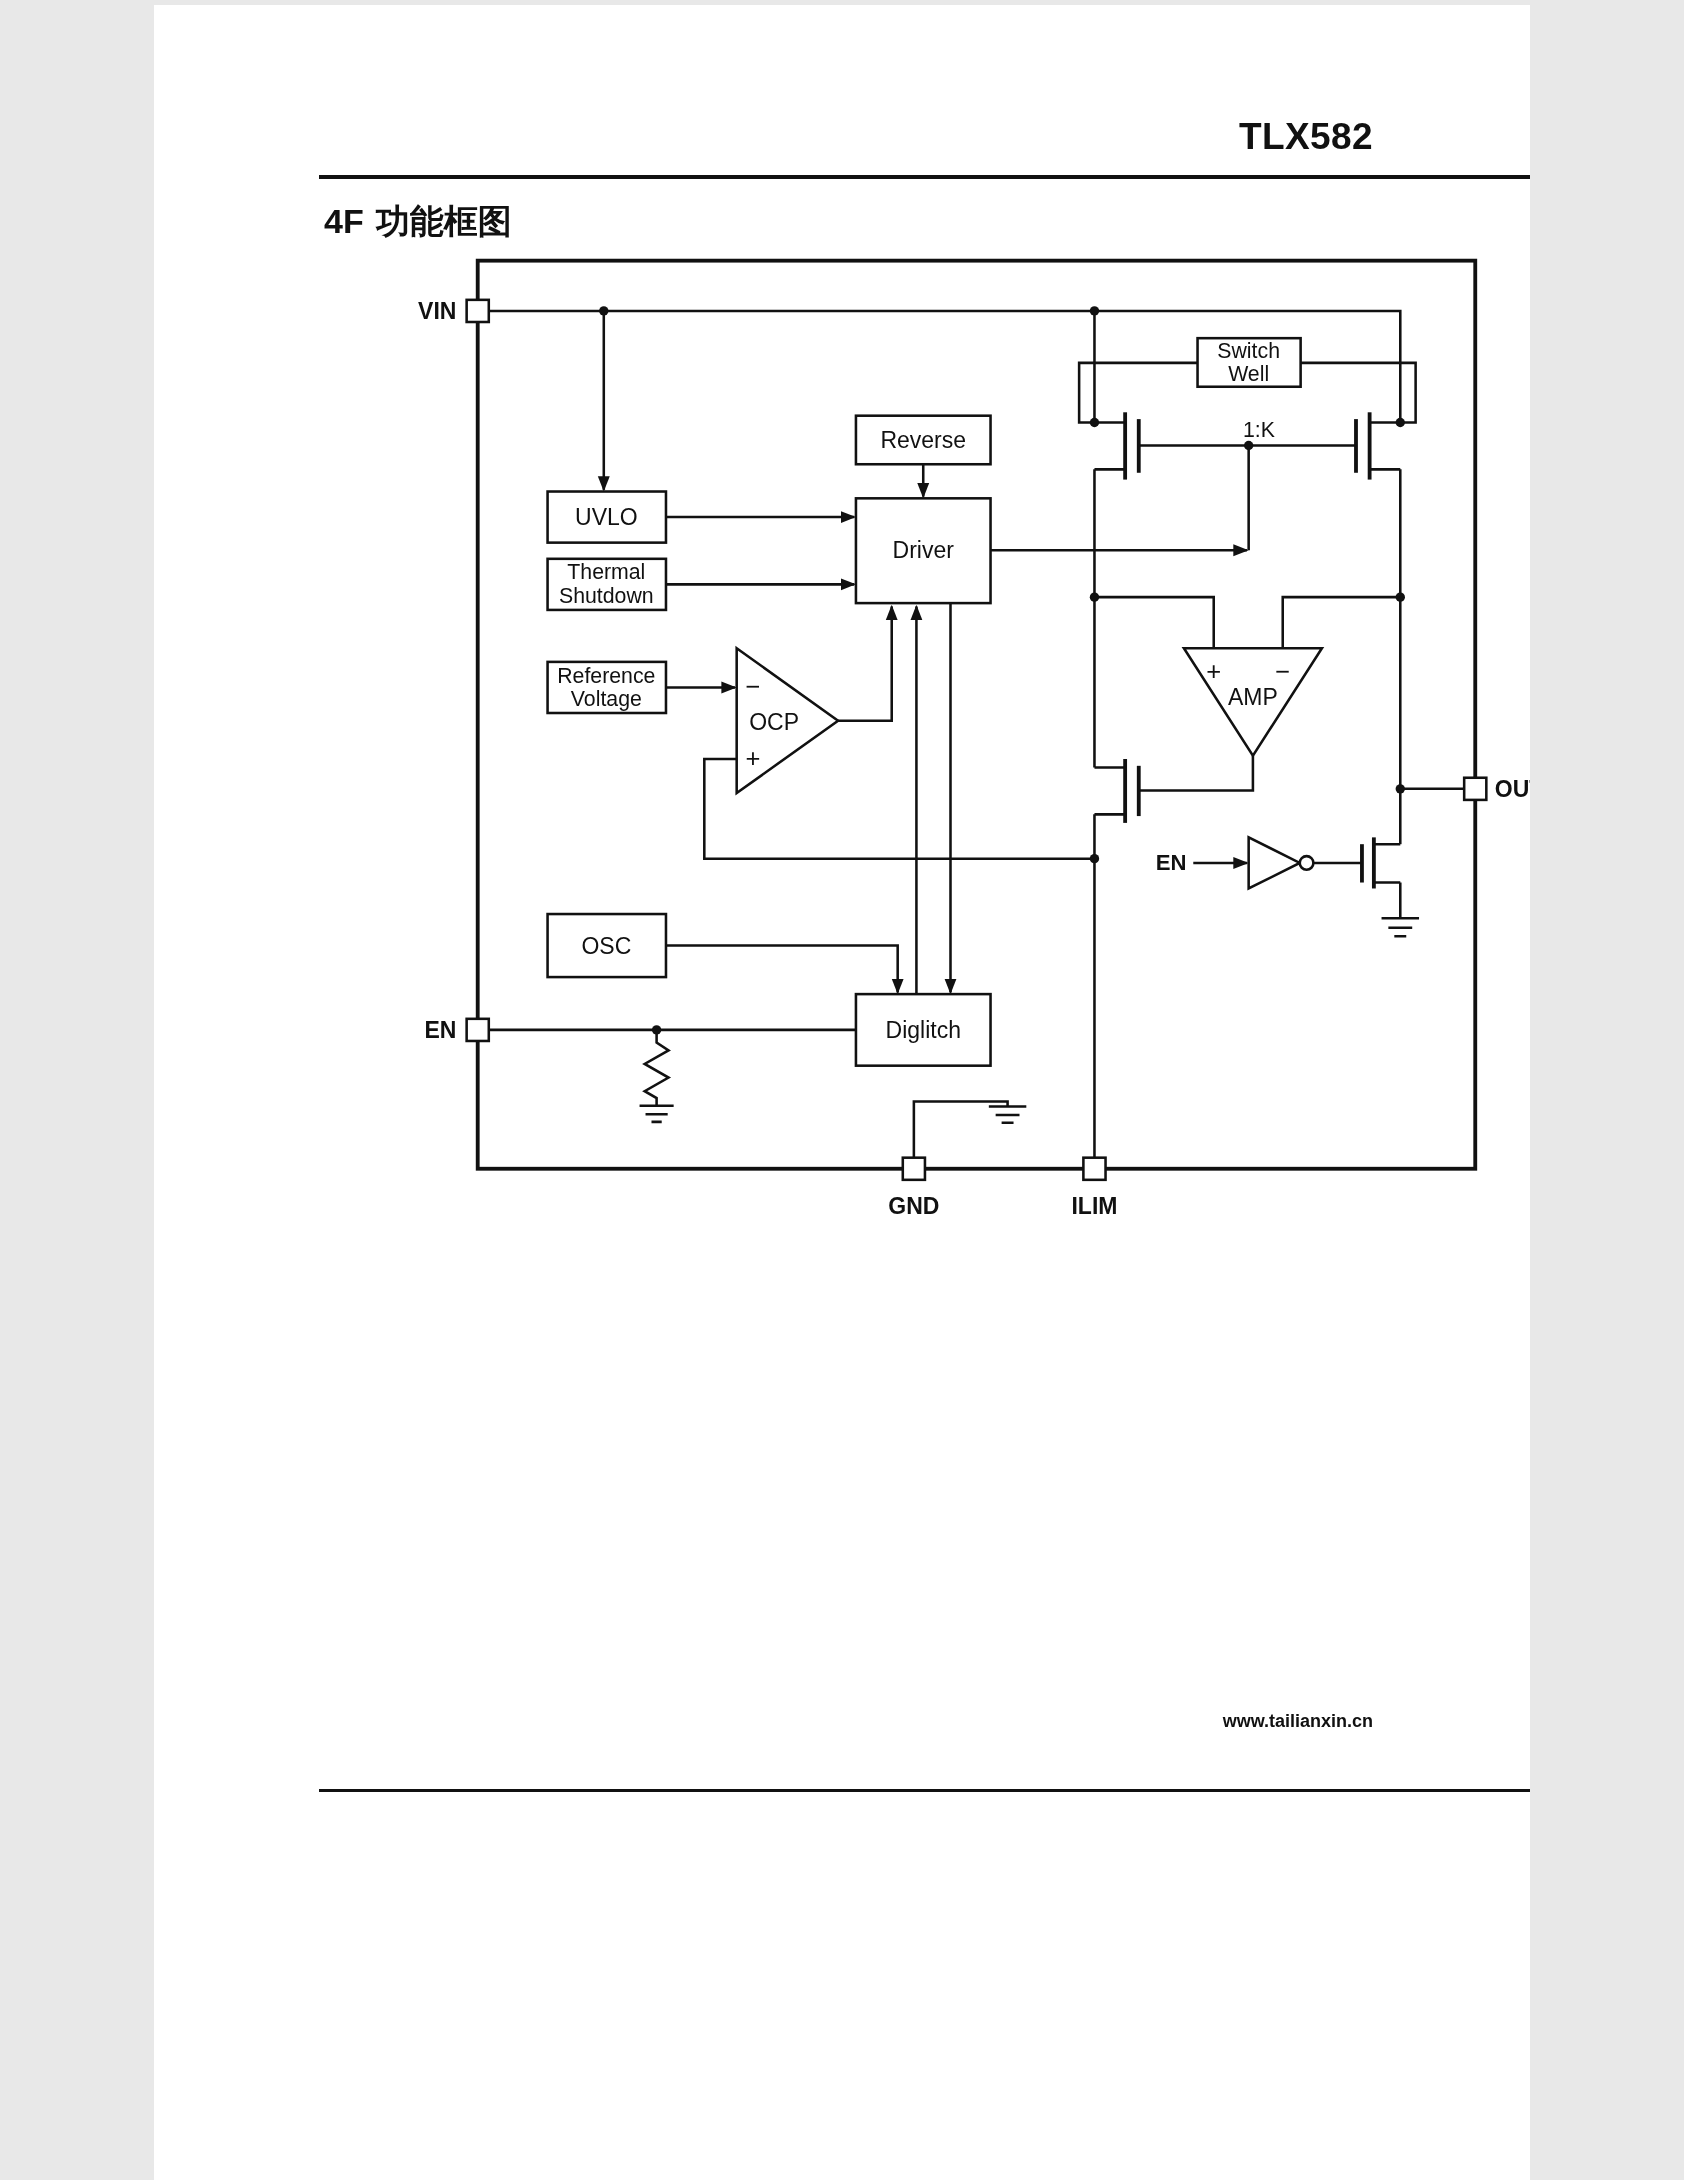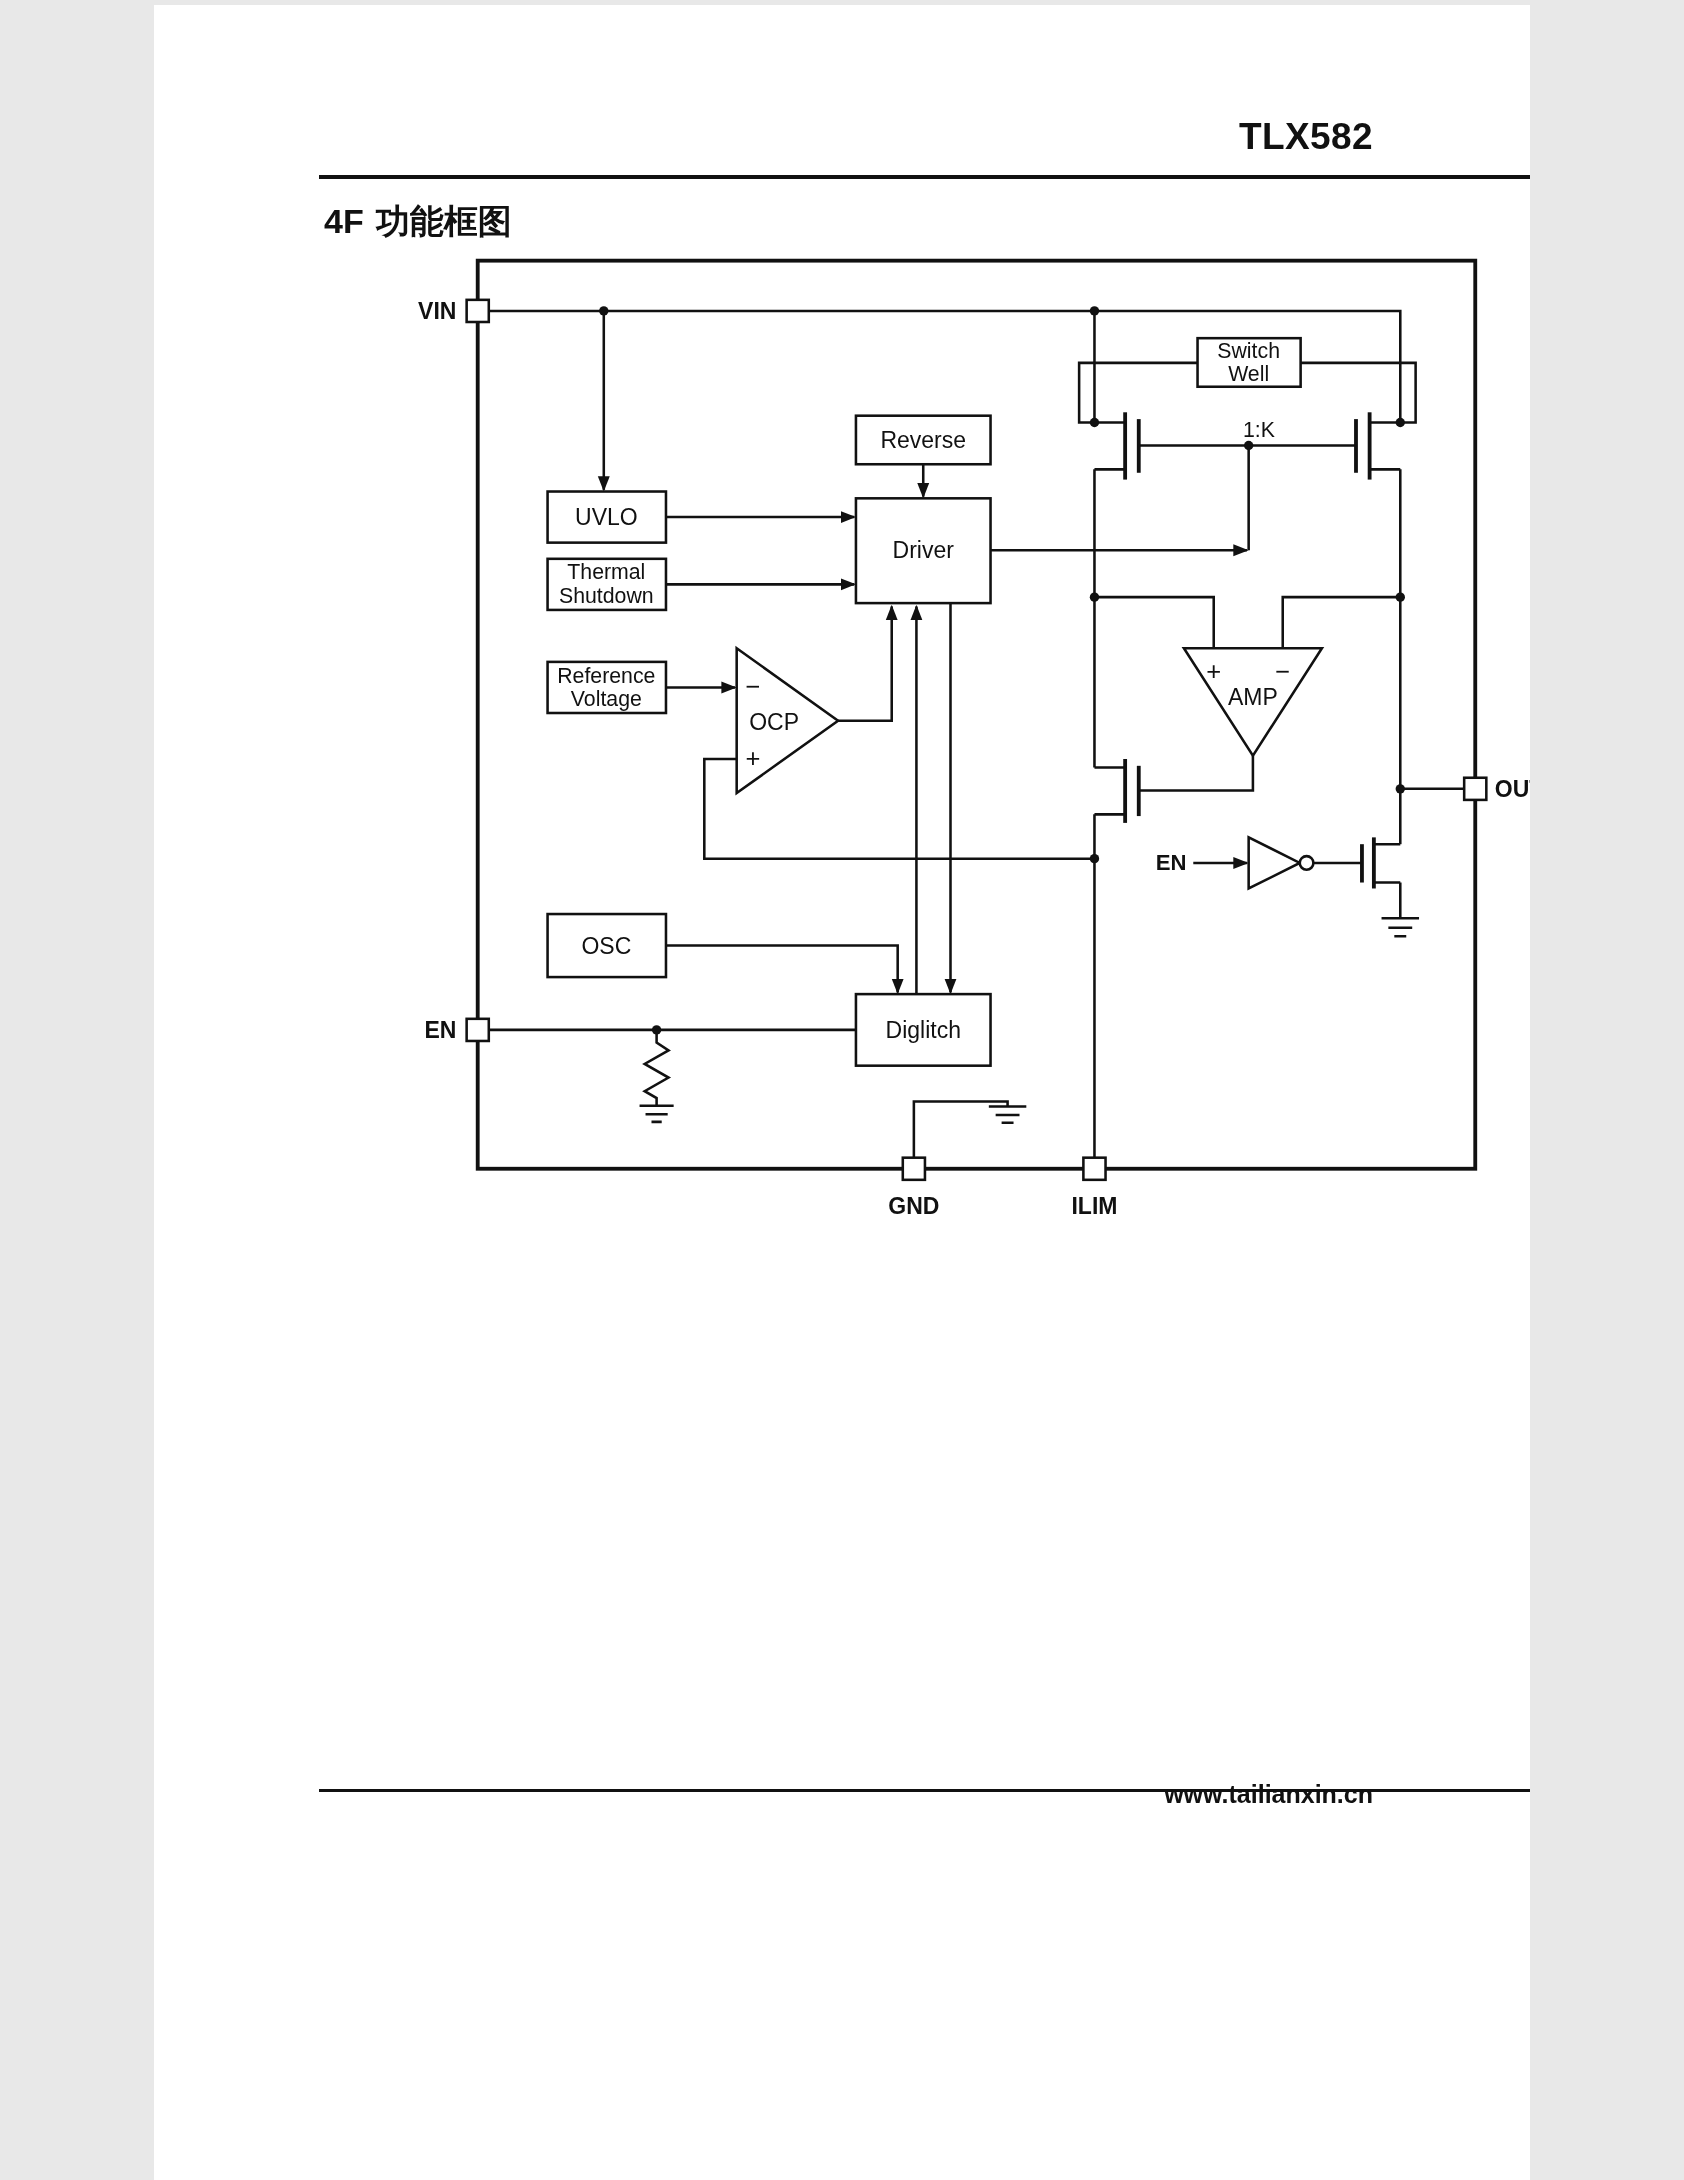--- a/index.html
+++ b/index.html
@@ -7,21 +7,21 @@
     position:relative; width:1376px; height:2181px; background:#ffffff;
     font-family:"Liberation Sans", sans-serif; color:#111111; overflow:hidden;
     margin:5px auto;
   }
   .doc-title { position:absolute; top:111px; right:157px; font-size:37px; font-weight:bold; letter-spacing:0.4px; }
   .top-rule  { position:absolute; left:165px; top:170px; width:1363px; height:4.3px; background:#111111; }
   .section-heading { position:absolute; left:170px; top:194px; font-size:34px; font-weight:bold; }
   .section-heading .sec-num { font-weight:800; margin-right:12px; }
   .footer-rule { position:absolute; left:165px; top:1784px; width:1363px; height:3.4px; background:#111111; }
   .footer-page { position:absolute; left:165px; top:1794px; width:1363px; text-align:center; font-size:25px; font-weight:bold; }
-  .footer-site { position:absolute; right:157px; top:1775px; font-size:25px; font-weight:bold; }
+  .footer-site { position:absolute; right:157px; top:1706px; font-size:18px; font-weight:bold; }
 
   svg.diagram { position:absolute; left:0; top:0; }
   svg.diagram text { fill:#111111; font-family:"Liberation Sans", sans-serif; dominant-baseline:central; }
   .t-box  { font-size:27px; text-anchor:middle; }
   .t-box2 { font-size:25px; text-anchor:middle; }
   .t-pin  { font-size:27px; font-weight:bold; }
   .t-pin-mid { font-size:27px; font-weight:bold; text-anchor:middle; }
   .t-pin-end { font-size:27px; font-weight:bold; text-anchor:end; }
   .t-sign { font-size:30px; text-anchor:middle; }
   .t-sm   { font-size:25px; text-anchor:middle; }

